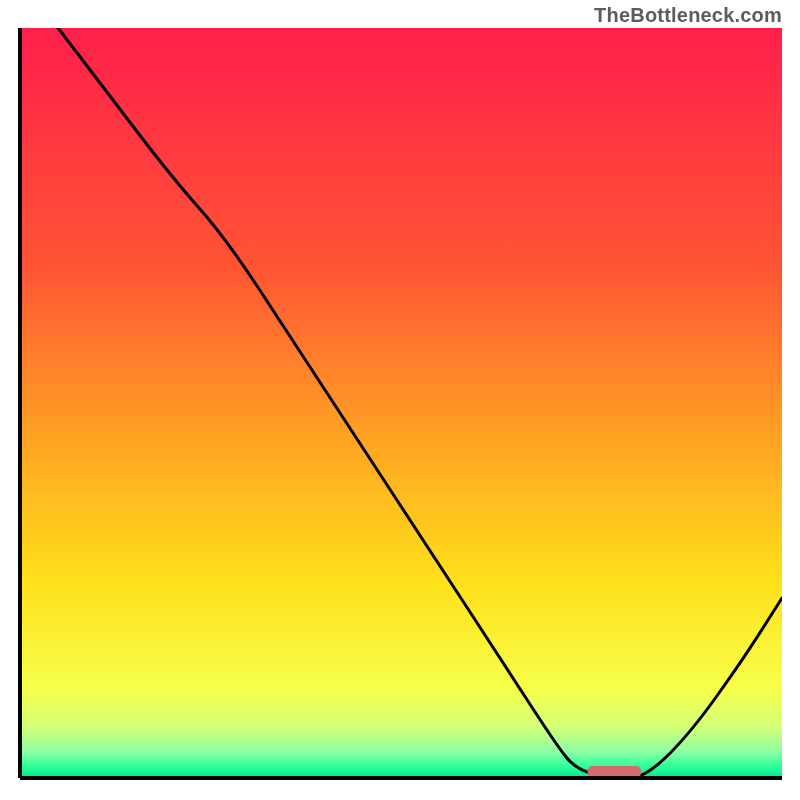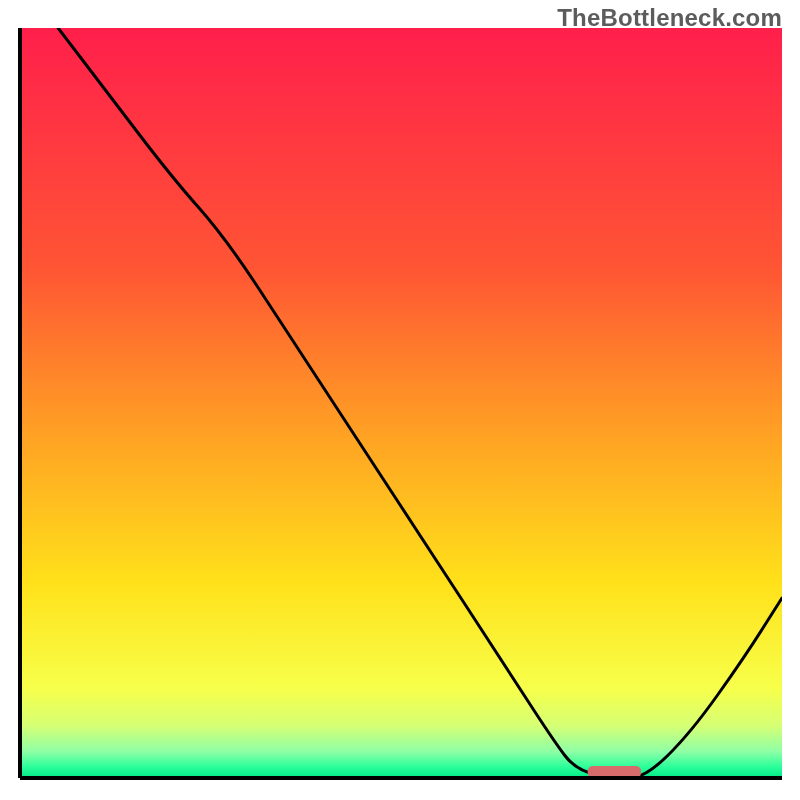--- a/index.html
+++ b/index.html
@@ -13,21 +13,21 @@
   }
   .container {
     position: relative;
     width: 800px;
     height: 800px;
   }
   .watermark {
     position: absolute;
     top: 4px;
     right: 18px;
-    font-size: 24px;
+    font-size: 20px;
     font-weight: 600;
     color: #5c5c5c;
     letter-spacing: 0.2px;
     z-index: 10;
   }
   .plot {
     position: absolute;
     left: 18px;
     top: 28px;
     width: 764px;

